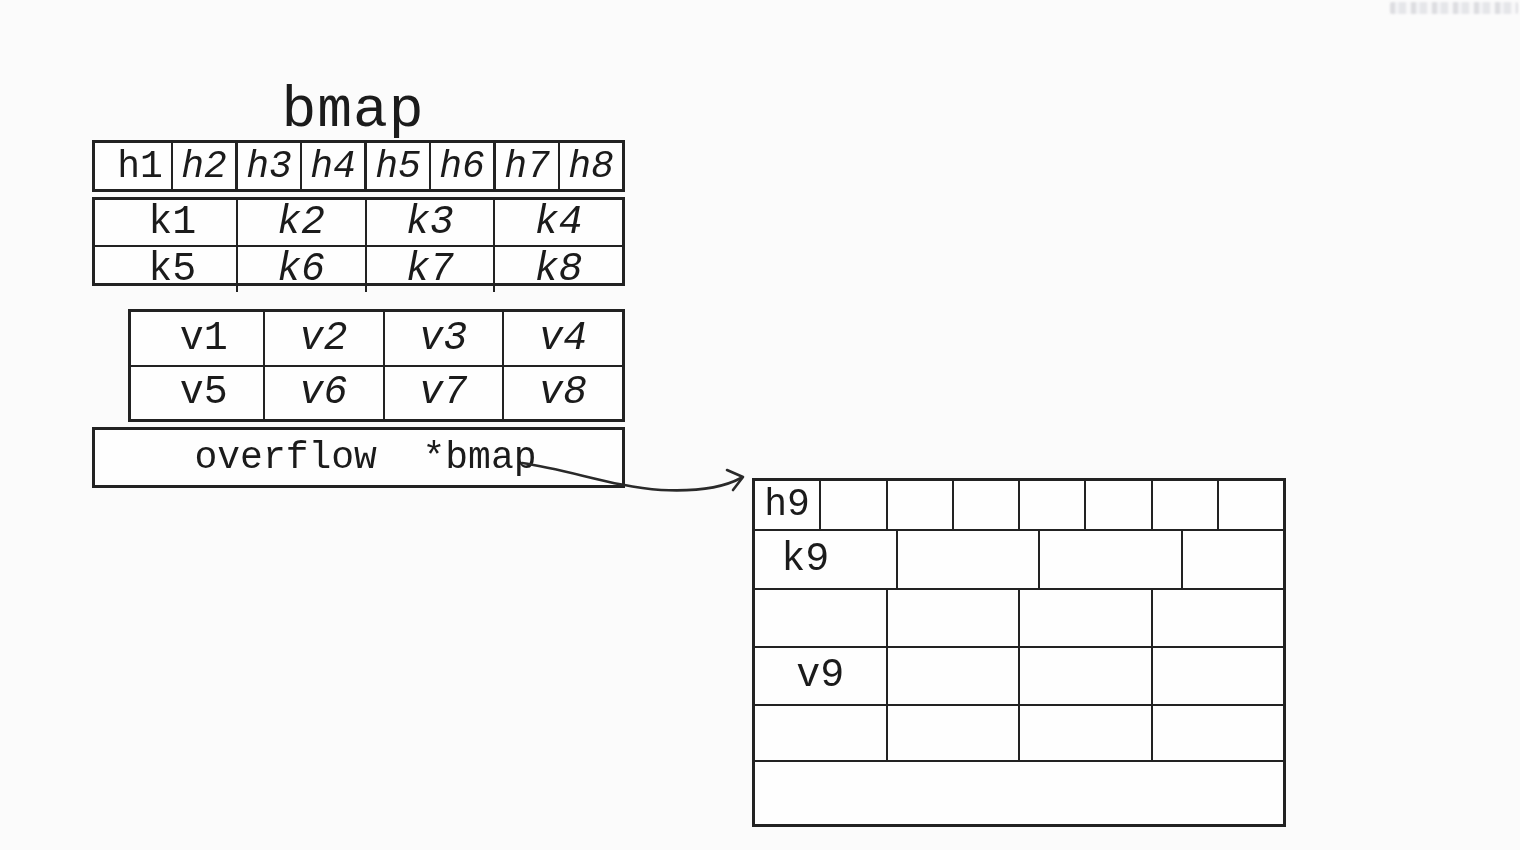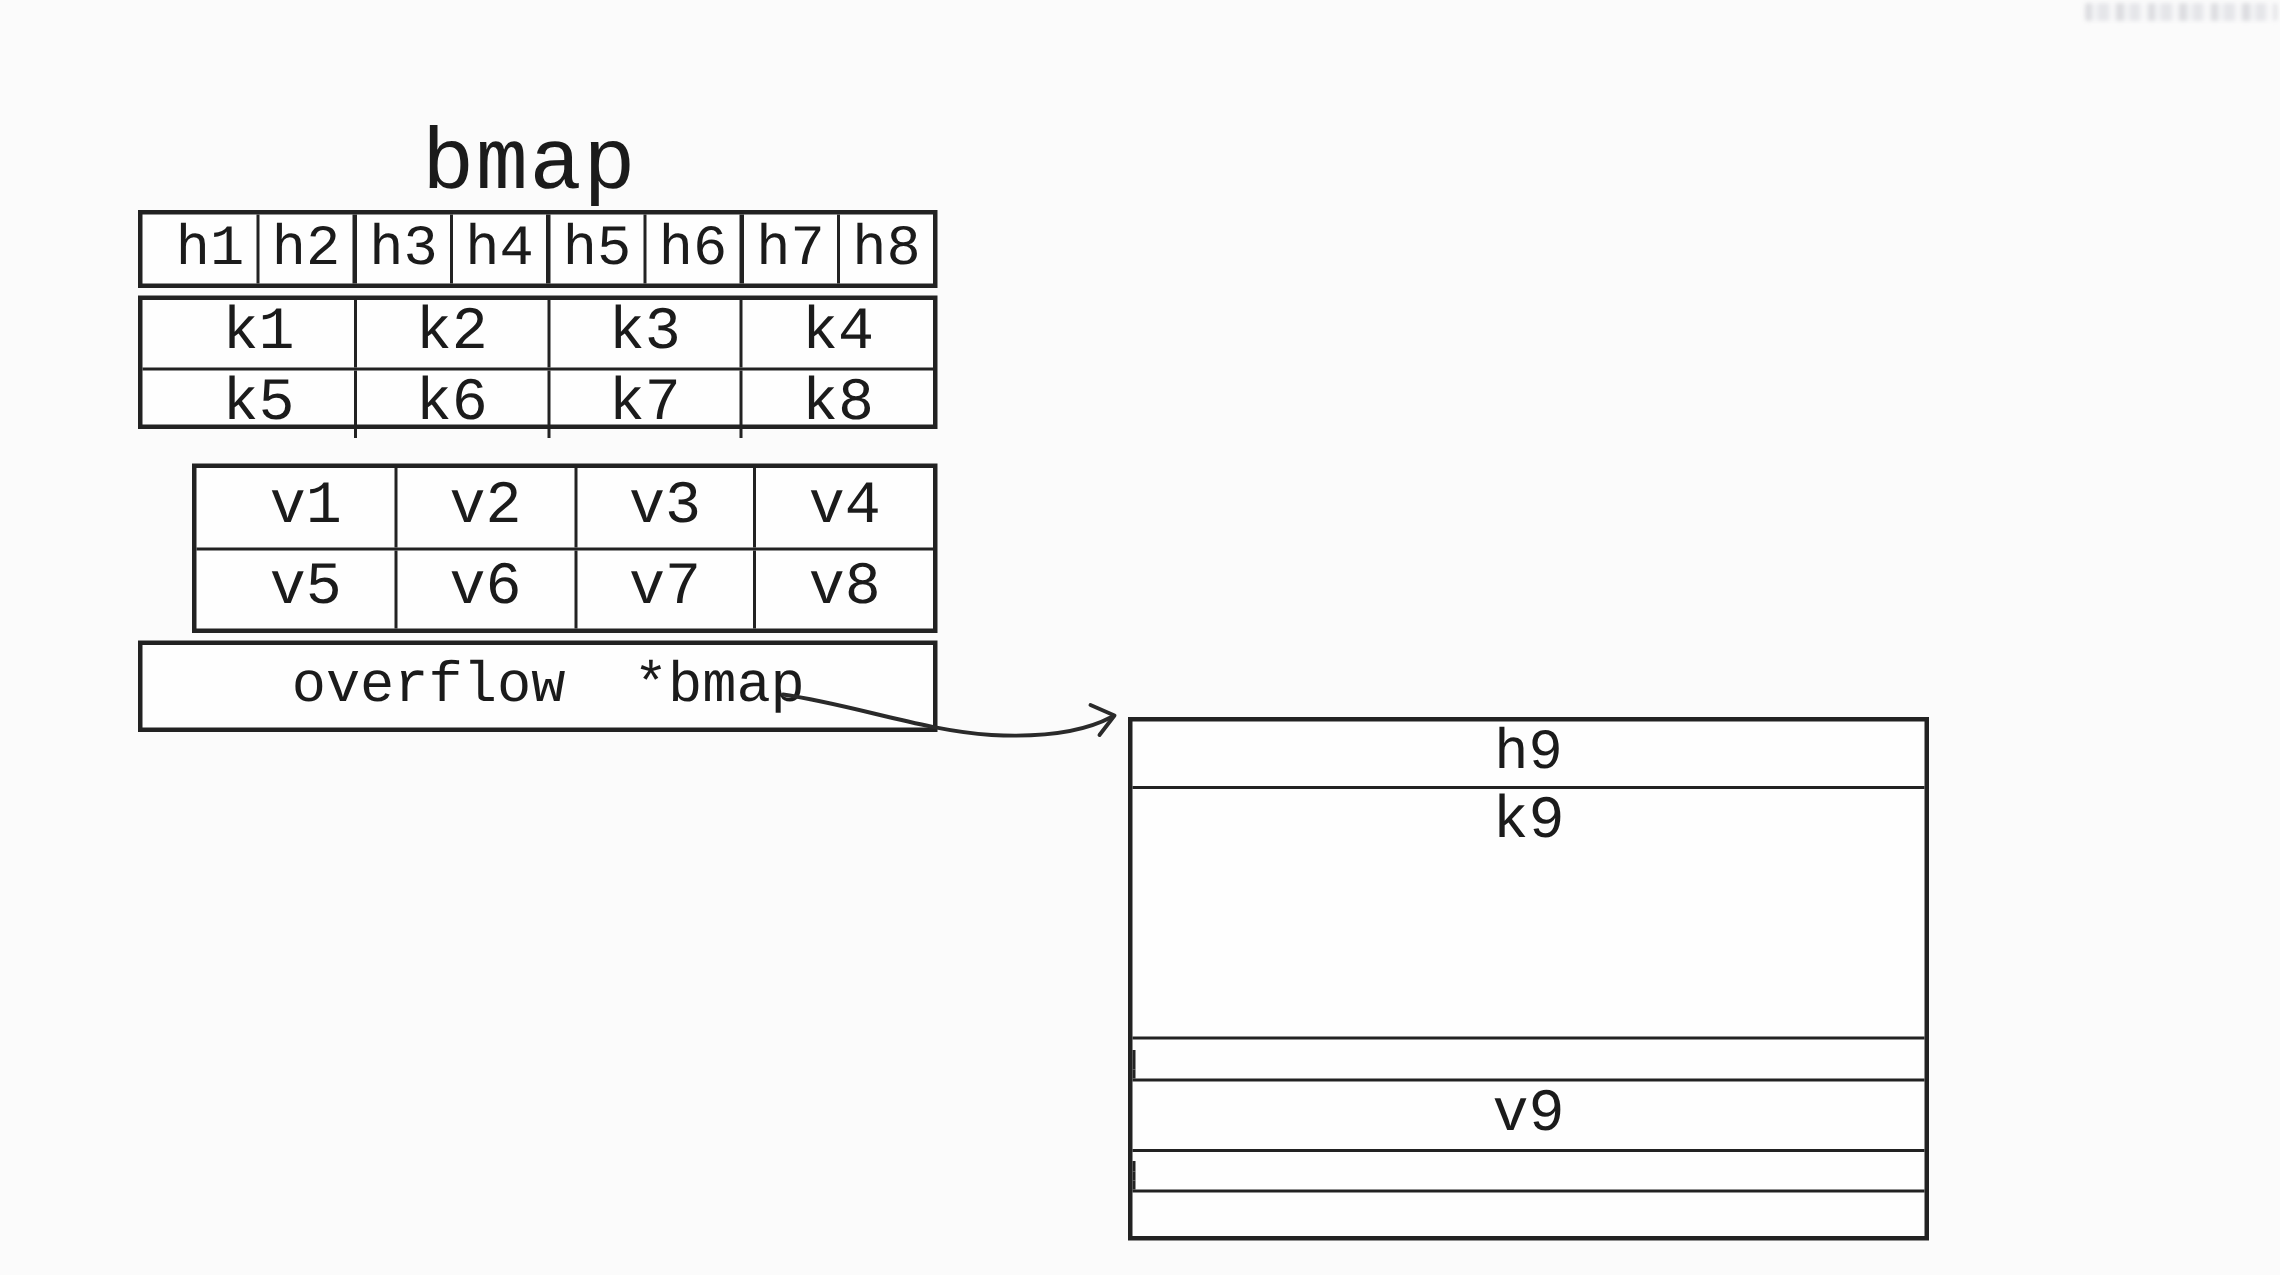--- a/index.html
+++ b/index.html
@@ -36,42 +36,42 @@
   .row  { display: flex; flex: 1 1 0; padding-left: 14px; }
   .row + .row { border-top: 2.5px solid #222; }
   .cell {
     flex: 1 1 0;
     display: flex;
     align-items: center;
     justify-content: center;
     font-size: 40px;
     white-space: pre;
   }
-  .cell + .cell { border-left: 2px solid #222; }
+  .cell + .cell { border-left: 2px solid #222; font-style: italic; }
   .cell.grp { border-left-width: 3px; }
 
   
   .bmap-main { position: absolute; left: 92px; top: 140px; width: 533px; height: 348px; }
   #t1-header   { top: 0;     height: 52px;  }
   #t1-header .cell { font-size: 38px; }
   #t1-keys     { top: 57px;  height: 89px; }
   #t1-values   { top: 169px; height: 113px; margin-left: 36px; }
   #t1-overflow { top: 287px; height: 61px;  }
   #t1-overflow .cell { font-size: 38px; }
 
   
   .bucket2 {
     position: absolute;
     left: 752px; top: 478px; width: 534px; height: 349px;
     background: #fefefe;
     border: 3px solid #222;
     display: flex;
     flex-direction: column;
   }
-  .bucket2 .t2row { display: flex; flex-direction: column; }
+  .bucket2 .t2row { display: flex; }
   .bucket2 .t2row + .t2row { border-top: 2.5px solid #222; }
   #t2-header   { flex: 50 1 0; }
   #t2-header .cell { font-size: 38px; }
   #t2-keys-a   { flex: 60 1 0; gap: 40px; }
   #t2-keys-b   { flex: 59 1 0; }
   #t2-values-a { flex: 58 1 0; }
   #t2-values-b { flex: 57 1 0; }
   #t2-overflow { flex: 65 1 0; }
 
   

